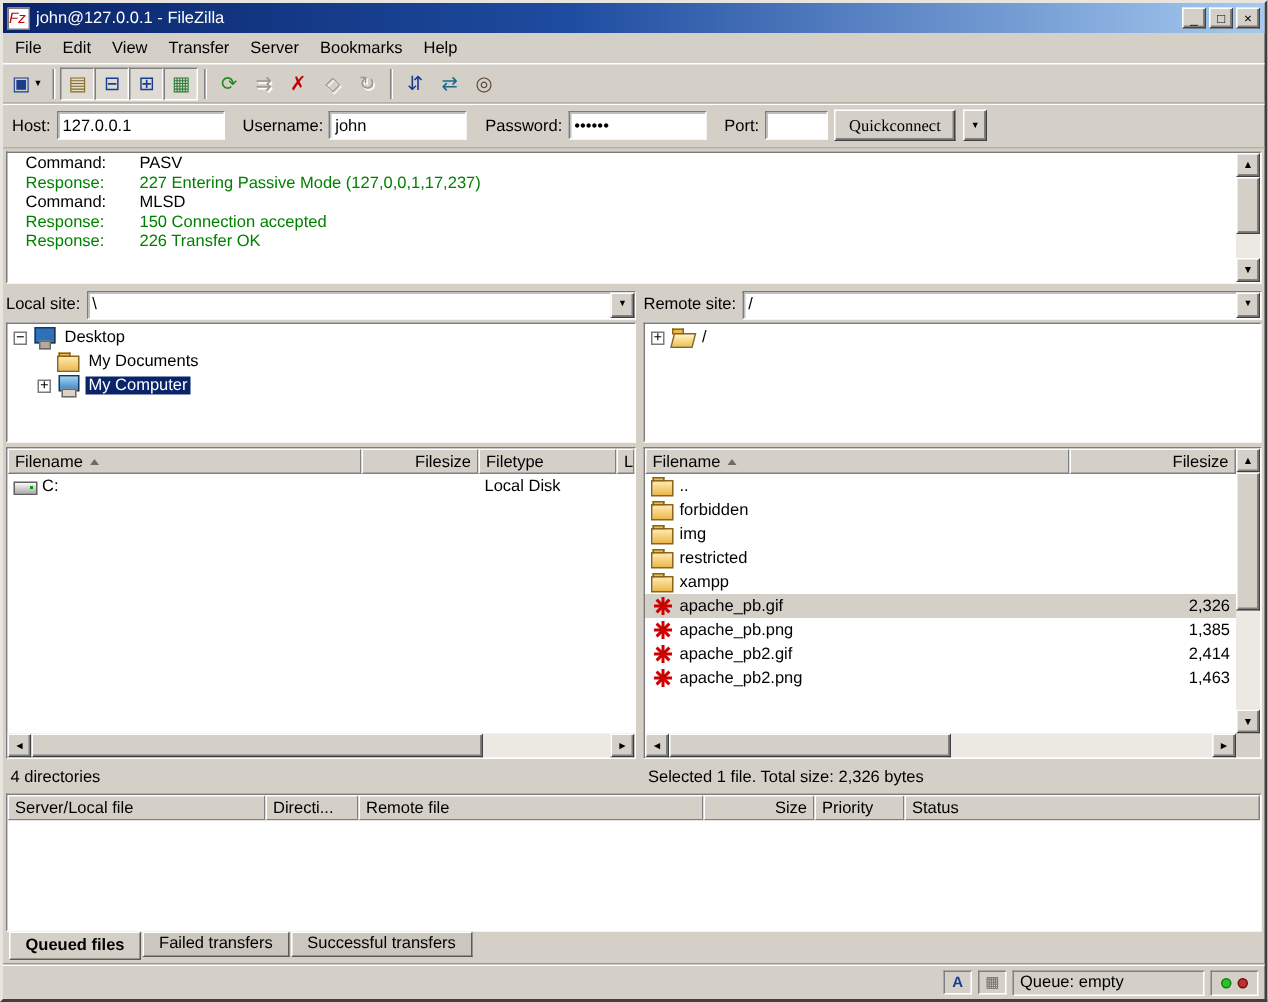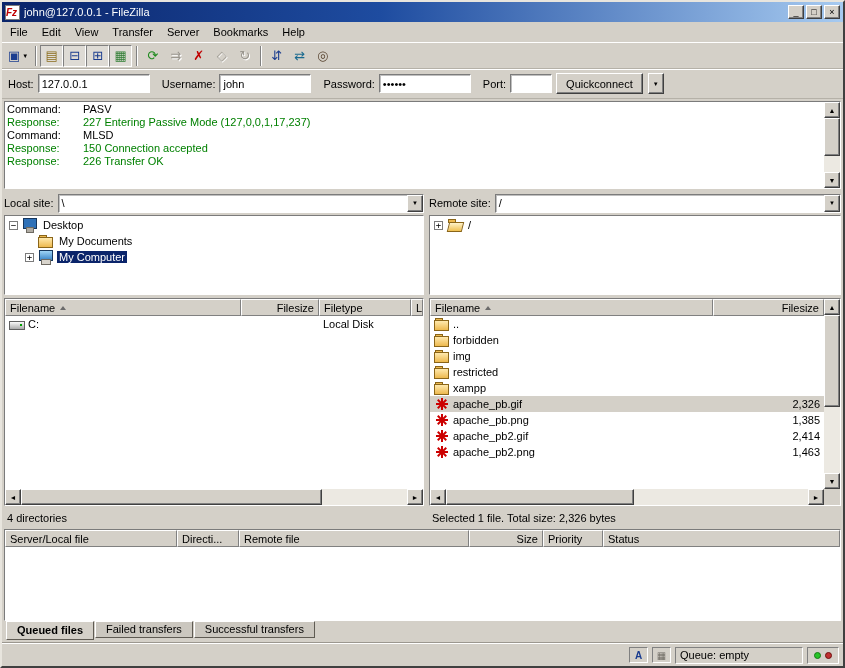--- a/index.html
+++ b/index.html
@@ -3,21 +3,21 @@
 <meta charset="utf-8">
 <title>FileZilla</title>
 <style>
   html,body{margin:0;padding:0}
   body{width:845px;height:668px;overflow:hidden;font-family:"Liberation Sans","DejaVu Sans",sans-serif;font-size:11px;color:#000;background:#d4d0c8}
   *{box-sizing:border-box}
   .window{width:845px;height:668px;display:flex;flex-direction:column;background:#d4d0c8;border:2px solid;border-color:#e8e5de #404040 #404040 #e8e5de}
 
   
   .titlebar{flex:0 0 20px;display:flex;align-items:center;gap:4px;padding:0 3px;background:linear-gradient(90deg,#0a246a 0%,#1e4ca0 45%,#a6caf0 100%);color:#fff}
-  .app-icon{width:15px;height:15px;background:#fff;border:1px solid #7b7b7b;color:#bf0000;font-weight:bold;font-style:italic;font-size:10px;line-height:13px;}
+  .app-icon{width:15px;height:15px;background:#fff;border:1px solid #7b7b7b;color:#bf0000;font-weight:normal;font-style:italic;font-size:10px;line-height:13px;}
   .title-text{font-weight:normal;flex:1;white-space:nowrap;overflow:hidden}
   .win-btns{display:flex;gap:2px}
   .win-btn{width:16px;height:14px;background:#d4d0c8;border:1px solid;border-color:#fff #404040 #404040 #fff;box-shadow:inset -1px -1px 0 #808080;font-size:9px;line-height:11px;text-align:center;padding:0;font-family:inherit;color:#000}
 
   
   .menubar{flex:0 0 20px;display:flex;align-items:center;padding-left:1px}
   .menu-item{padding:2px 7px 3px;cursor:default}
   .toolbar{flex:0 0 27px;display:flex;align-items:center;padding:1px 3px;border-top:1px solid #fff;border-bottom:1px solid #b5b1a8}
   .tb-btn{height:22px;min-width:23px;display:flex;align-items:center;justify-content:center;background:transparent;border:1px solid transparent;padding:0 2px;font-family:inherit}
   .tb-btn.pressed{border-color:#808080 #fff #fff #808080;background:#dedbd5}
@@ -25,26 +25,26 @@
   .tb-btn.disabled .tb-glyph{color:#9b978f !important;text-shadow:1px 1px 0 #fff}
   .tb-arrow{font-size:6px;margin-left:2px;color:#000}
   .tb-sep{width:1px;height:20px;background:#808080;box-shadow:1px 0 0 #fff;margin:0 4px}
 
   
   .quickbar{flex:0 0 30px;display:flex;align-items:center;gap:4px;padding:0 5px;border-bottom:1px solid #b5b1a8;box-shadow:inset 0 1px 0 #fff}
   .qlabel{margin-left:8px;white-space:nowrap}
   .qlabel.first{margin-left:1px}
   .field{height:19px;background:#fff;border:1px solid;border-color:#7b7b7b #fff #fff #7b7b7b;box-shadow:inset 1px 1px 0 rgba(0,0,0,.25);padding:0 3px;font-family:inherit;font-size:11px}
   .f-host{width:112px}.f-user{width:92px}.f-pass{width:92px}.f-port{width:42px}
-  .qc-btn{height:21px;padding:1px 9px;background:#d4d0c8;border:1px solid;border-color:#fff #404040 #404040 #fff;box-shadow:inset -1px -1px 0 #808080;font-family:Liberation Sans, sans-serif;font-size:11px}
+  .qc-btn{height:21px;padding:1px 9px;background:#d4d0c8;border:1px solid;border-color:#fff #404040 #404040 #fff;box-shadow:inset -1px -1px 0 #808080;font-family:Liberation Serif, serif;font-size:11px}
   .qc-drop{width:16px;height:21px;background:#d4d0c8;border:1px solid;border-color:#fff #404040 #404040 #fff;box-shadow:inset -1px -1px 0 #808080;font-size:6px;padding:0;margin-left:1px}
 
   
   .logwrap{flex:0 0 88px;margin:2px 2px 1px;background:#fff;border:1px solid;border-color:#7b7b7b #fff #fff #7b7b7b;display:flex;overflow:hidden}
-  .log{flex:1;padding:1px 2px;overflow:hidden}
+  .log{flex:1;padding:1px 12px;overflow:hidden}
   .log-line{display:flex;height:13px;line-height:13px;white-space:nowrap}
   .log-type{flex:0 0 76px}
 
   
   .vscroll{flex:0 0 16px;width:16px;display:flex;flex-direction:column;background:#ece9e2}
   .sbtn{flex:0 0 16px;width:16px;height:16px;background:#d4d0c8;border:1px solid;border-color:#fff #404040 #404040 #fff;box-shadow:inset -1px -1px 0 #808080;font-size:7px;line-height:13px;text-align:center;color:#000;padding:0;font-family:inherit}
   .vtrack{flex:1;position:relative}
   .vthumb{position:absolute;left:0;width:16px;background:#d4d0c8;border:1px solid;border-color:#fff #404040 #404040 #fff;box-shadow:inset -1px -1px 0 #808080}
   .hscroll{flex:0 0 16px;display:flex;background:#ece9e2}
   .htrack{flex:1;position:relative}

